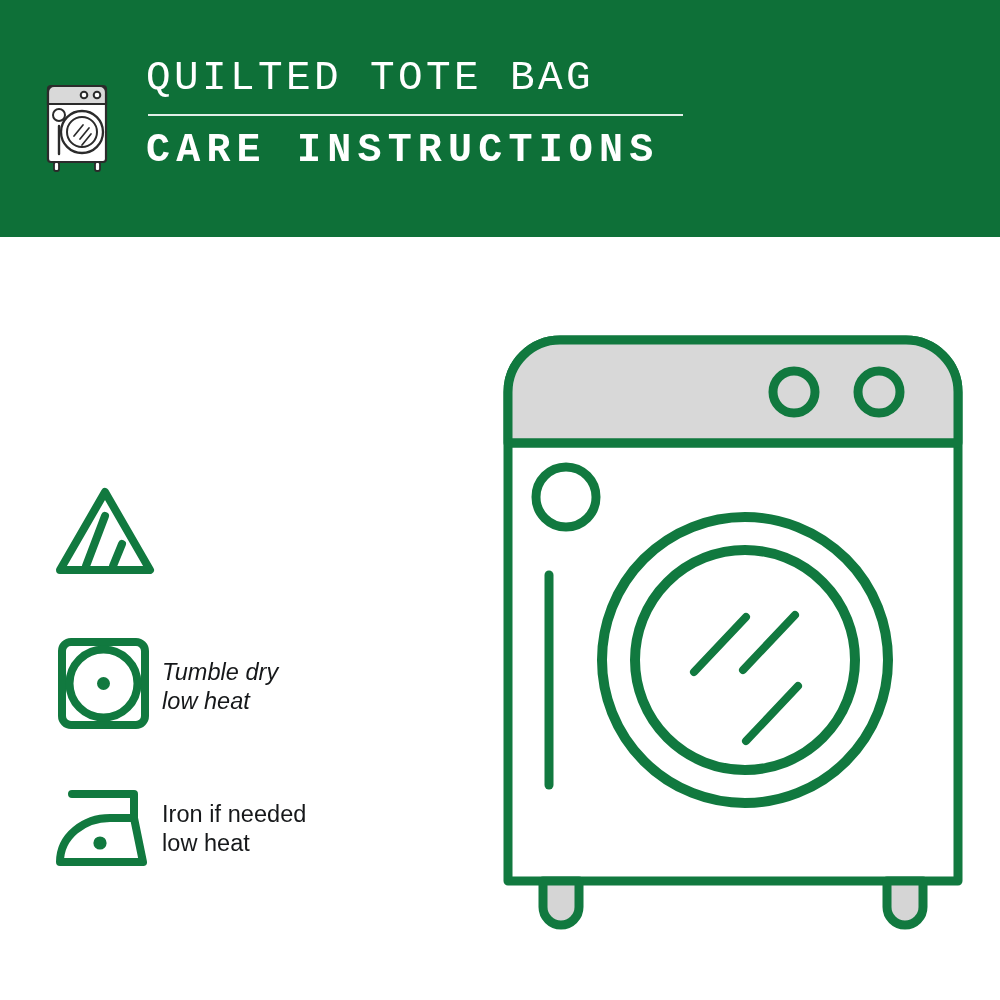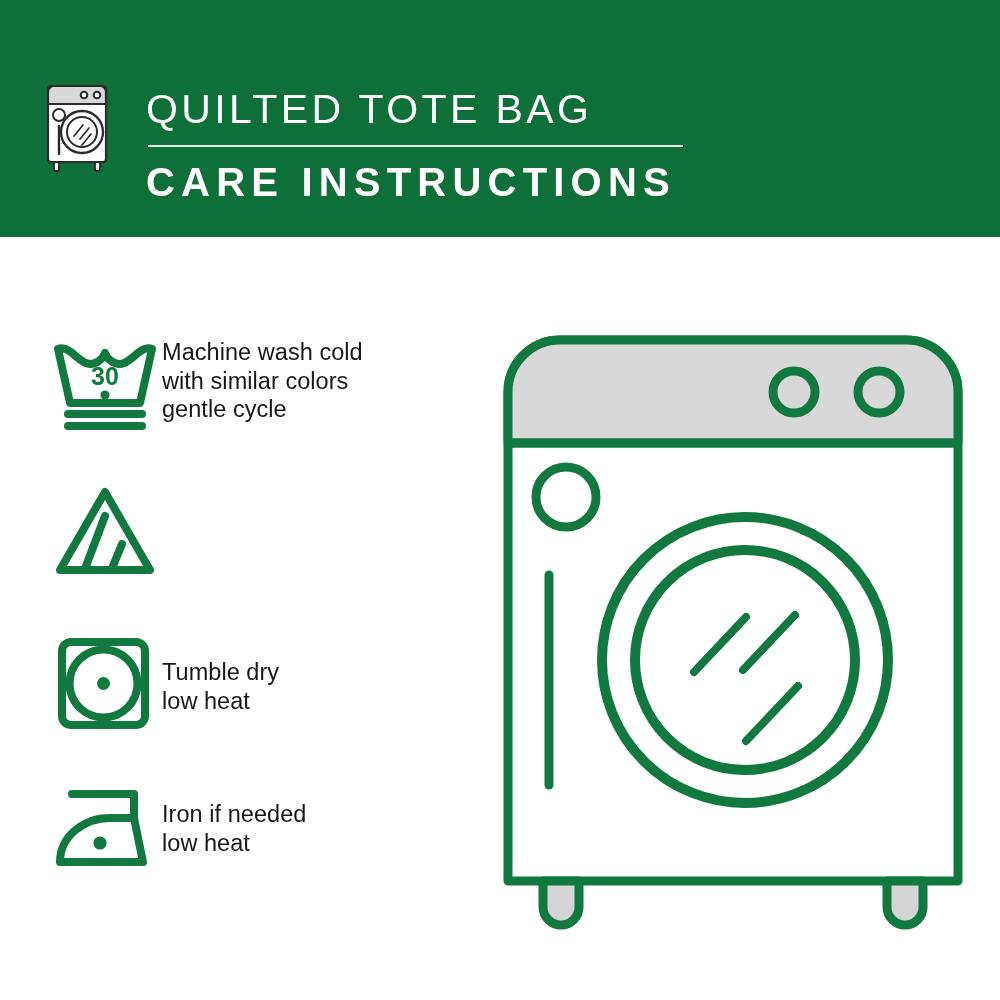--- a/index.html
+++ b/index.html
@@ -35,22 +35,23 @@
     position: absolute;
     left: 44px;
     top: 68px;
     width: 72px;
     height: 105px;
   }
 
   #header-text {
     position: absolute;
     left: 146px;
-    top: 84px;
+    top: 53px;
     width: 640px;
+    font-family: Liberation Mono, monospace;
   }
 
   #title-product {
     color: #ffffff;
     font-size: 41px;
     line-height: 50px;
     font-weight: 300;
     letter-spacing: 3.4px;
     white-space: nowrap;
   }
@@ -103,21 +104,21 @@
     line-height: 28.5px;
     font-weight: 400;
     letter-spacing: 0.05px;
     padding-top: 2px;
   }
 
   .caption-line { display: block; white-space: nowrap; }
 
   #row-wash   { top: 100px; }
   #row-bleach { top: 245px; }
-  #row-dry    { top: 398px; }
+  #row-dry    { top: 398px; font-style: italic; }
   #row-iron   { top: 543px; }
 
   #row-wash   .caption { padding-top: 1px; }
   #row-bleach .caption { padding-top: 25px; }
   #row-dry    .caption { padding-top: 23px; }
   #row-iron   .caption { padding-top: 20px; }
 
   
   #washer-illustration {
     position: absolute;
@@ -163,42 +164,20 @@
     <div id="header-text">
       <div id="title-product">QUILTED TOTE BAG</div>
       <div id="title-divider"></div>
       <div id="title-care">CARE INSTRUCTIONS</div>
     </div>
 
   </div>
 
   <div id="care-list">
 
-    <div class="care-row" id="row-wash">
-      <div class="symbol">
-        <svg viewBox="0 0 110 96" width="110" height="96" aria-hidden="true">
-          <g fill="none" stroke="#11793F" stroke-width="8" stroke-linecap="round" stroke-linejoin="round">
-
-            <path d="M8 12 C 18 8 26 22 36 26 C 46 30 54 20 55 16
-                     C 56 20 64 30 74 26 C 84 22 92 8 102 12
-                     L 90 66 L 20 66 Z"></path>
-
-            <line x1="18" y1="77" x2="92" y2="77"></line>
-            <line x1="18" y1="89" x2="92" y2="89"></line>
-          </g>
-          <text x="55" y="48" text-anchor="middle" font-family="'Liberation Sans', sans-serif" font-size="25" font-weight="700" fill="#11793F">30</text>
-          <circle cx="55" cy="58" r="4.6" fill="#11793F"></circle>
-        </svg>
-      </div>
-      <div class="caption">
-        <span class="caption-line">Machine wash cold</span>
-        <span class="caption-line">with similar colors</span>
-        <span class="caption-line">gentle cycle</span>
-      </div>
-    </div>
 
     <div class="care-row" id="row-bleach">
       <div class="symbol">
         <svg viewBox="0 0 110 96" width="110" height="96" aria-hidden="true">
           <g fill="none" stroke="#11793F" stroke-width="8" stroke-linecap="round" stroke-linejoin="round">
             <path d="M55 10 L 100 88 L 10 88 Z"></path>
             <line x1="55" y1="34" x2="36" y2="84"></line>
             <line x1="72" y1="62" x2="63" y2="84"></line>
           </g>
         </svg>

